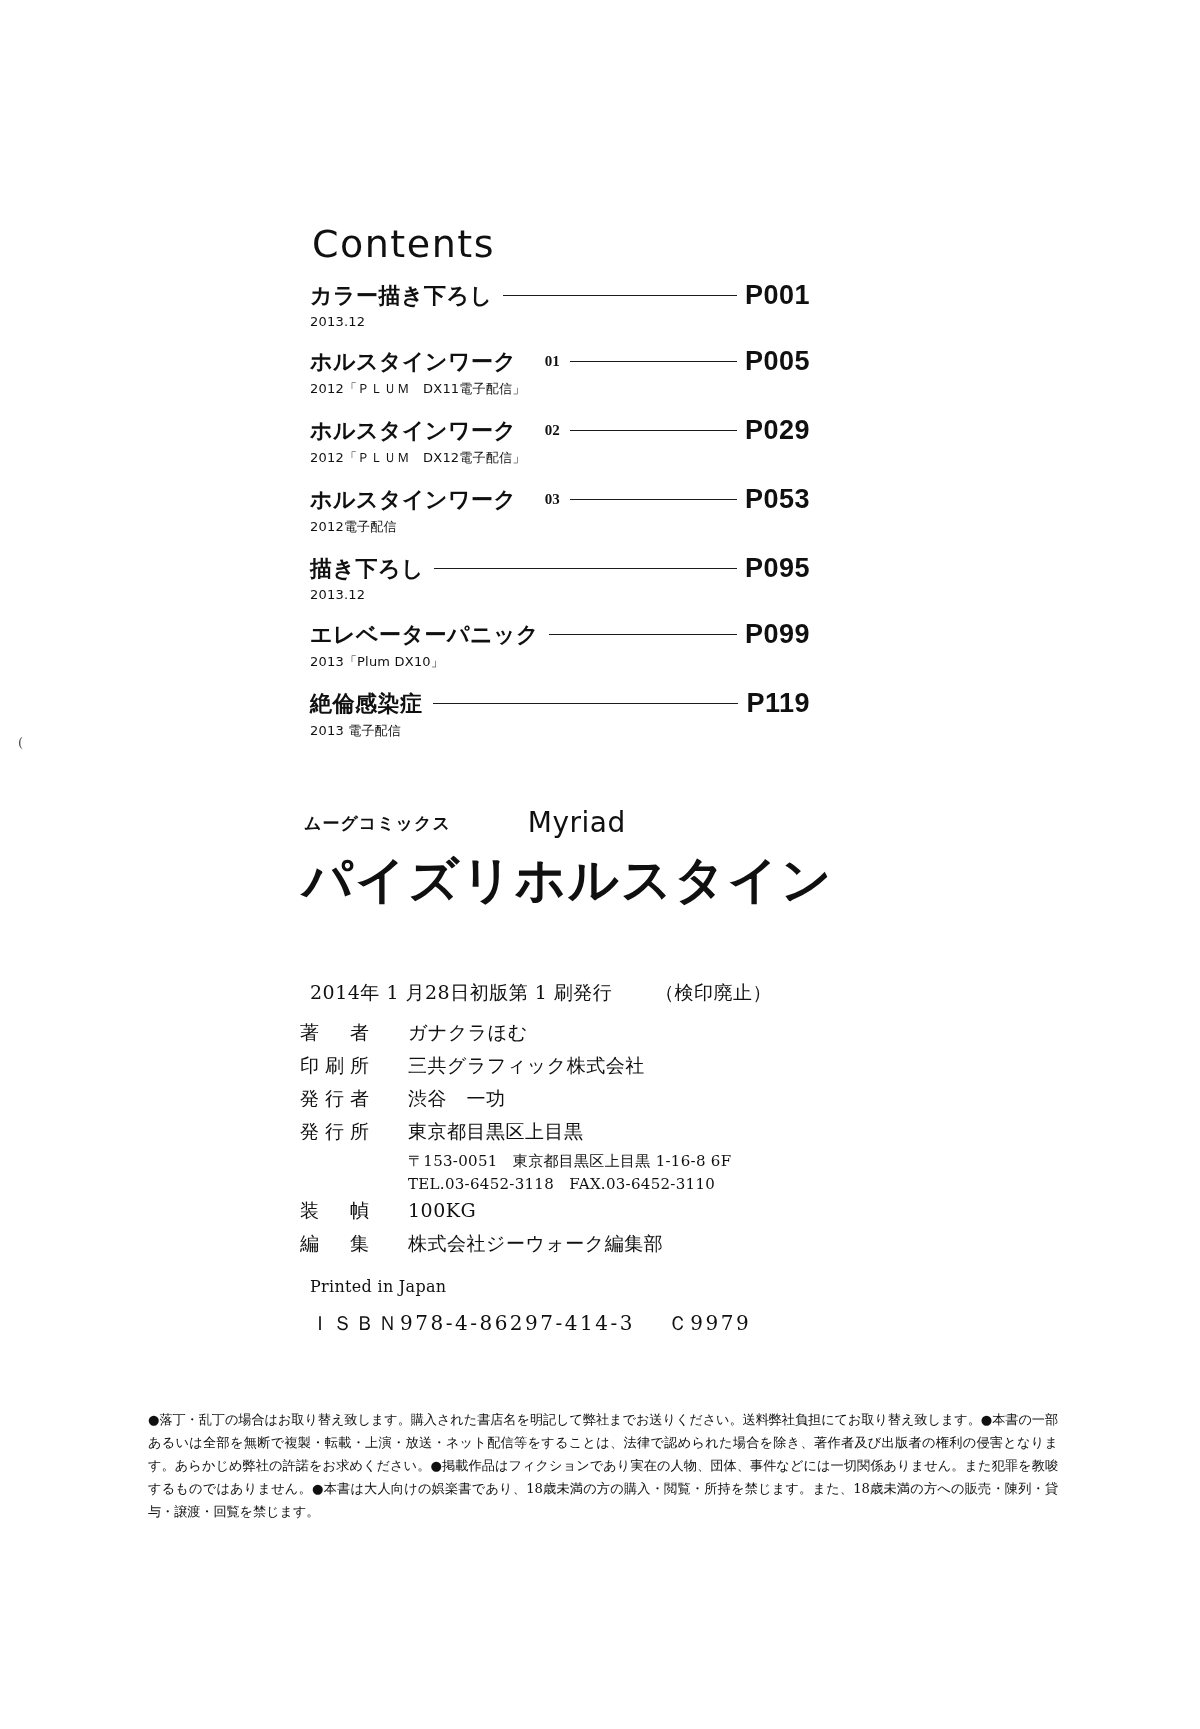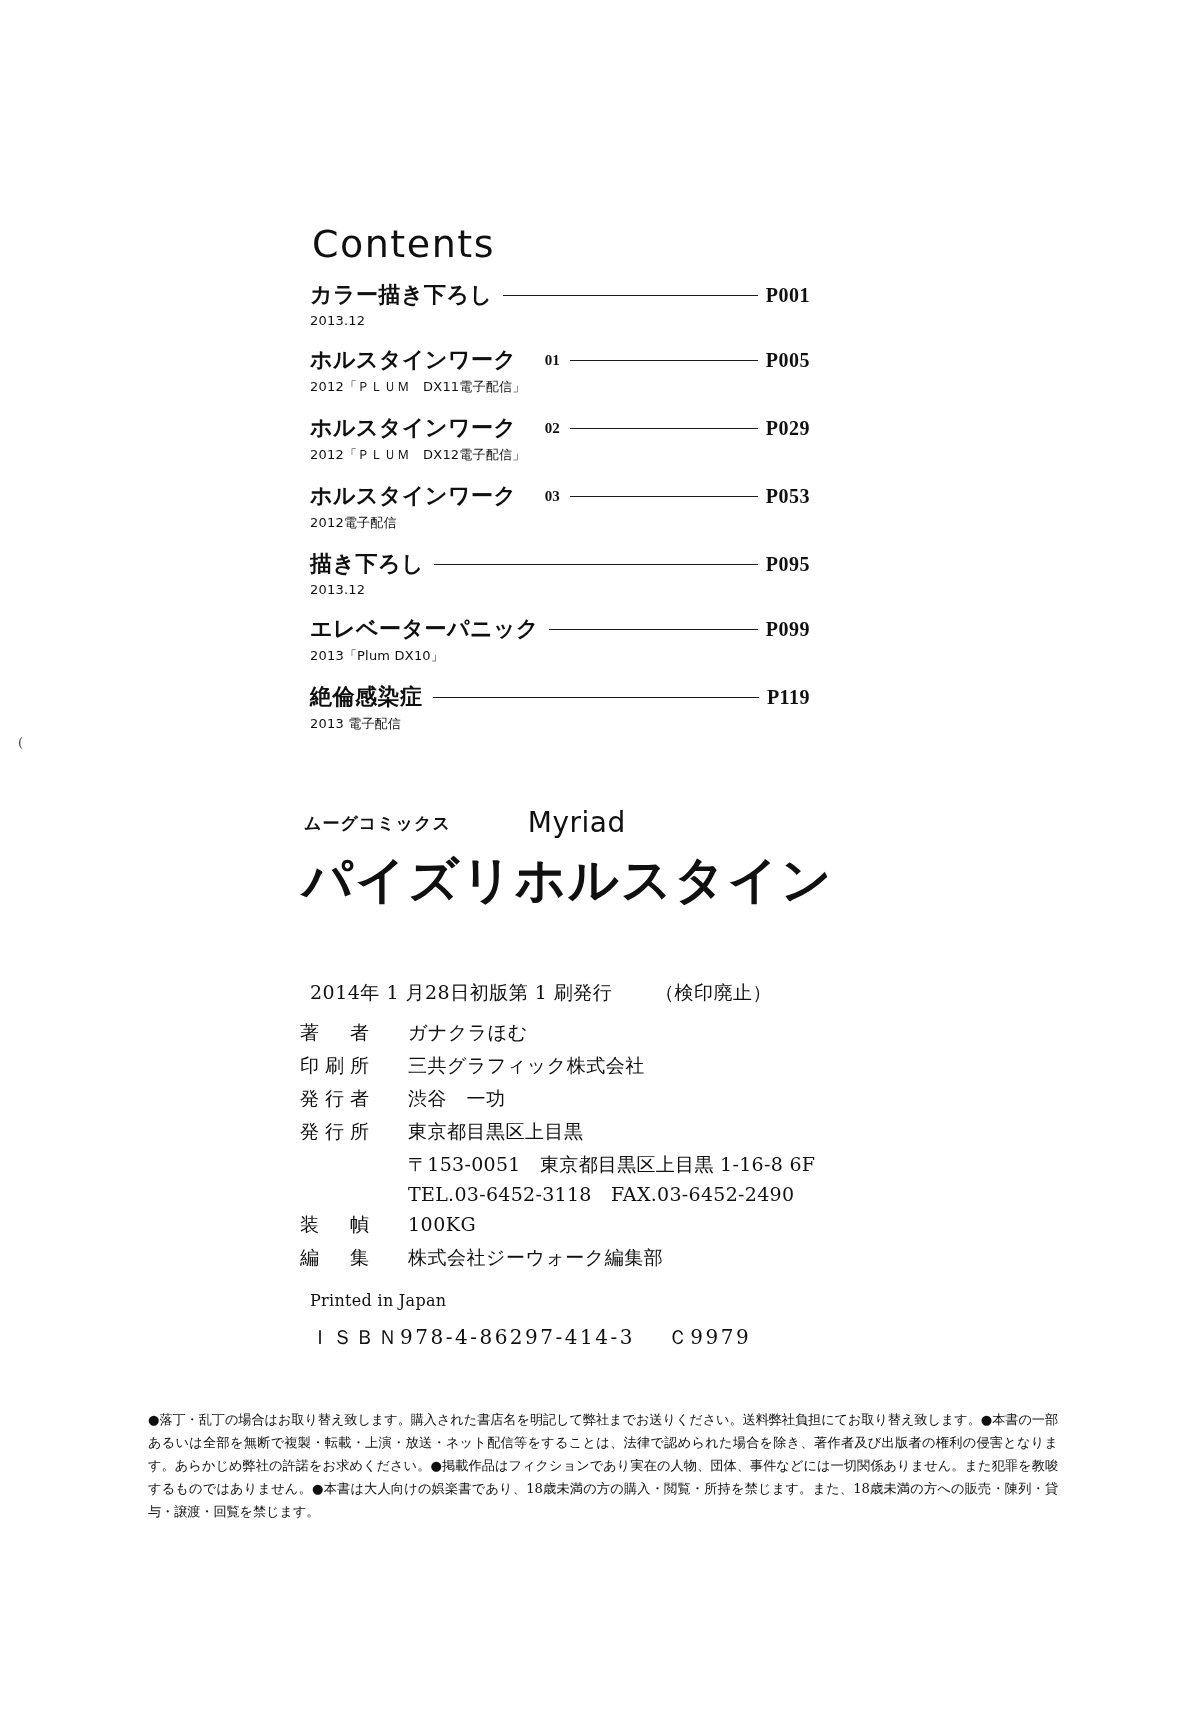--- a/index.html
+++ b/index.html
@@ -62,23 +62,23 @@
     font-family: Liberation Serif, serif;
   }
   .toc-leader {
     flex: 1 1 auto;
     height: 1px;
     background: #1b1b1b;
     margin: 0 8px 0 10px;
     min-width: 30px;
   }
   .toc-page {
-    font-size: 20px;
-    font-weight: 700;
-    font-family: Liberation Serif, serif;
+    font-size: 27px;
+    font-weight: 700;
+    font-family: Liberation Sans, sans-serif;
     letter-spacing: 0.5px;
   }
   .toc-sub {
     font-size: 13px;
     margin-top: 3px;
     letter-spacing: 0.2px;
     font-family: "DejaVu Sans", sans-serif;
   }
 
   
@@ -141,21 +141,21 @@
     font-size: 19px;
     letter-spacing: 6px;
     font-family: "DejaVu Serif", serif;
   }
   .credit-value {
     font-size: 19px;
     font-family: "DejaVu Serif", serif;
     letter-spacing: 0.5px;
   }
   .credit-extra {
-    font-size: 19px;
+    font-size: 15px;
     font-family: "DejaVu Serif", serif;
     margin-left: 108px;
     margin-bottom: 4px;
     letter-spacing: 0.3px;
   }
   .printed {
     margin-top: 20px;
     margin-left: 10px;
     font-size: 16px;
     font-family: "DejaVu Serif", serif;
@@ -308,21 +308,21 @@
         <span class="credit-label">発行者</span>
         <span class="credit-value">渋谷　一功</span>
       </div>
 
       <div class="credit-row">
         <span class="credit-label">発行所</span>
         <span class="credit-value">東京都目黒区上目黒</span>
       </div>
 
       <div class="credit-extra">〒153-0051　東京都目黒区上目黒 1-16-8 6F</div>
-      <div class="credit-extra">TEL.03-6452-3118　FAX.03-6452-2490</div>
+      <div class="credit-extra">TEL.03-6452-3118　FAX.03-6452-3110</div>
 
       <div class="credit-row">
         <span class="credit-label">装　幀</span>
         <span class="credit-value">100KG</span>
       </div>
 
       <div class="credit-row">
         <span class="credit-label">編　集</span>
         <span class="credit-value">株式会社ジーウォーク編集部</span>
       </div>

